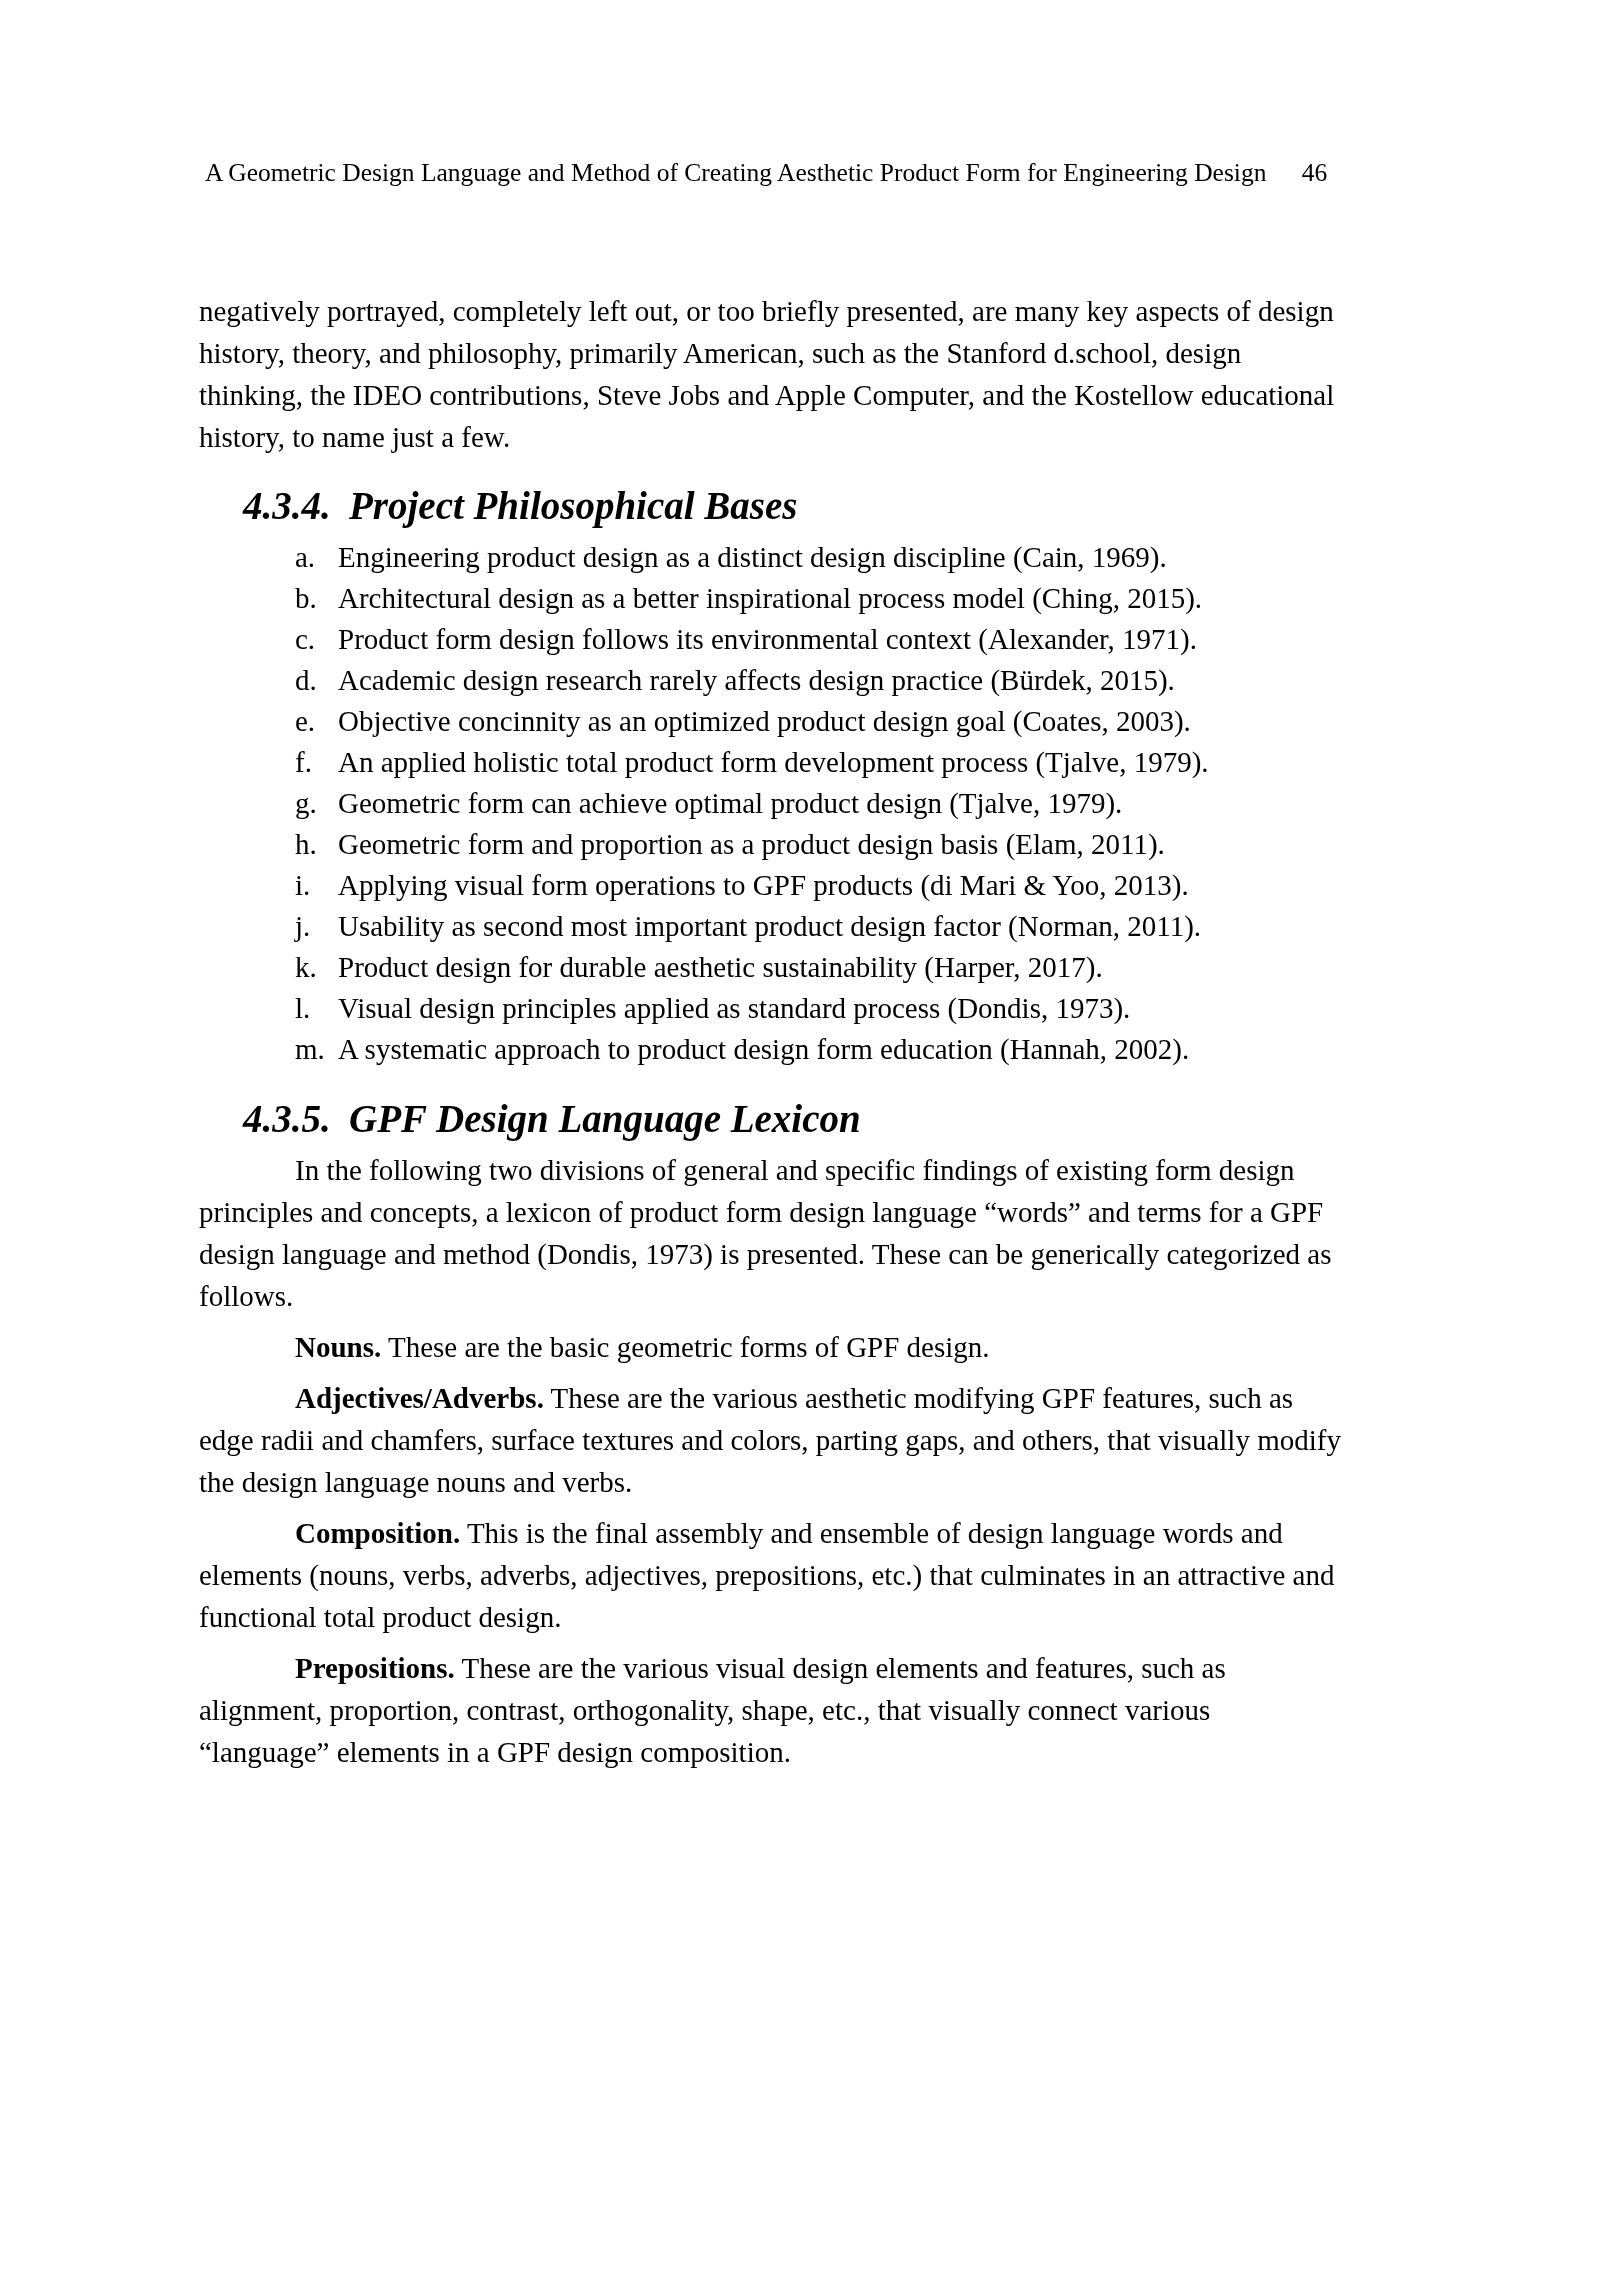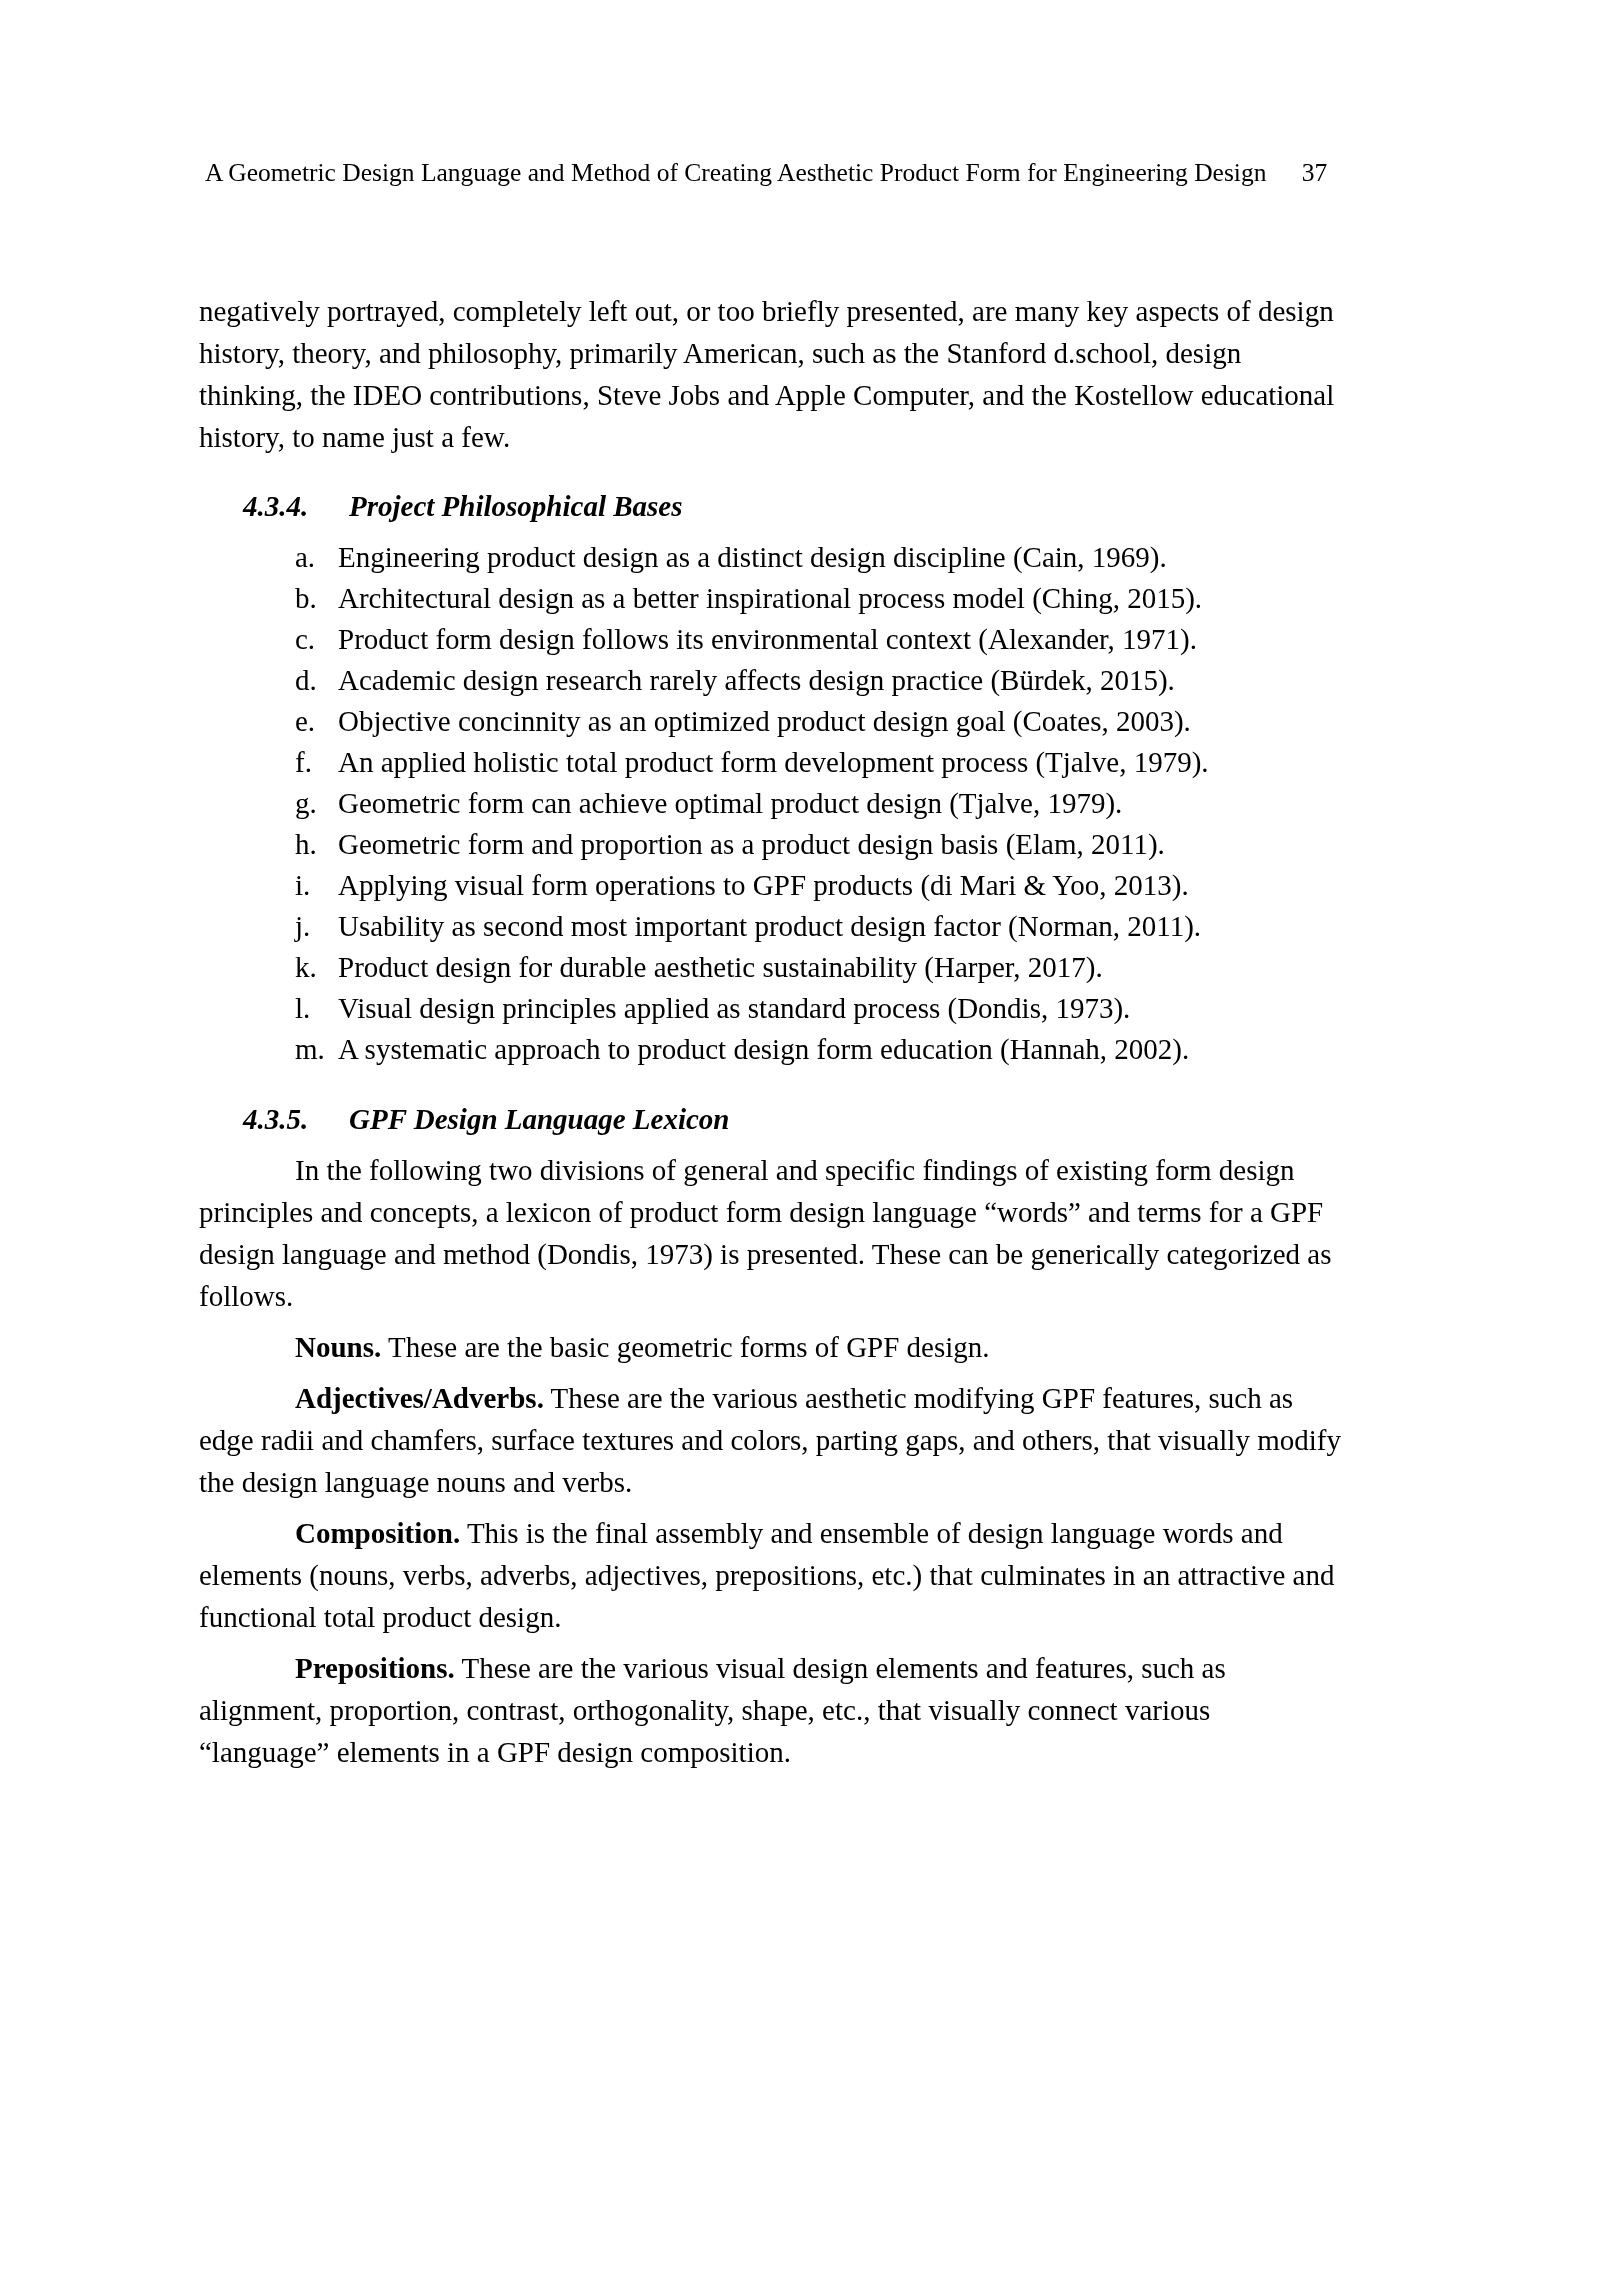--- a/index.html
+++ b/index.html
@@ -35,21 +35,21 @@
     font-size: 29px;
     line-height: 42px;
   }
   p.para {
     margin: 8.8px 0;
     text-align: left;
   }
   p.para.indent { text-indent: 96px; }
   p.para b { font-weight: bold; }
   h3.heading {
-    font-size: 29px;
+    font-size: 39px;
     font-weight: bold;
     font-style: italic;
     margin: 27.4px 0 9.8px 44px;
     line-height: 42px;
   }
   h3.heading .heading-num {
     display: inline-block;
     min-width: 106px;
     font-style: italic;
   }
@@ -63,21 +63,21 @@
     display: inline-block;
     min-width: 43px;
   }
 </style>
 </head>
 <body>
 
 <div class="page">
   <div class="running-head">
     <span class="rh-title">A Geometric Design Language and Method of Creating Aesthetic Product Form for Engineering Design</span>
-    <span class="rh-num">37</span>
+    <span class="rh-num">46</span>
   </div>
   <div class="doc-content">
       <p class="para">negatively portrayed, completely left out, or too briefly presented, are many key aspects of design history, theory, and philosophy, primarily American, such as the Stanford d.school, design thinking, the IDEO contributions, Steve Jobs and Apple Computer, and the Kostellow educational history, to name just a few.</p>
       <h3 class="heading"><span class="heading-num">4.3.4.</span><span>Project Philosophical Bases</span></h3>
       <div class="list">
         <div class="list-item"><span class="list-label">a.</span><span>Engineering product design as a distinct design discipline (Cain, 1969).</span></div>
         <div class="list-item"><span class="list-label">b.</span><span>Architectural design as a better inspirational process model (Ching, 2015).</span></div>
         <div class="list-item"><span class="list-label">c.</span><span>Product form design follows its environmental context (Alexander, 1971).</span></div>
         <div class="list-item"><span class="list-label">d.</span><span>Academic design research rarely affects design practice (Bürdek, 2015).</span></div>
         <div class="list-item"><span class="list-label">e.</span><span>Objective concinnity as an optimized product design goal (Coates, 2003).</span></div>

